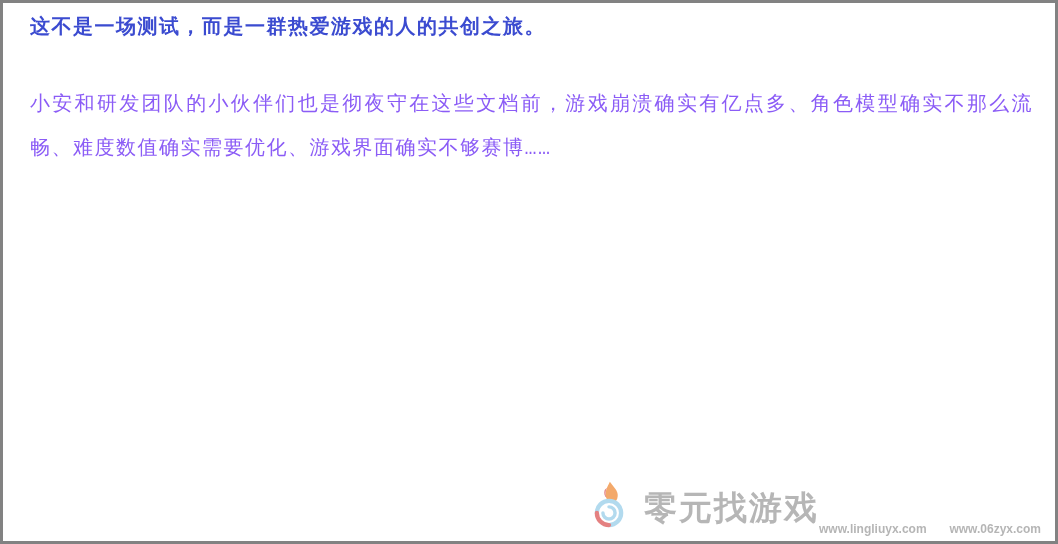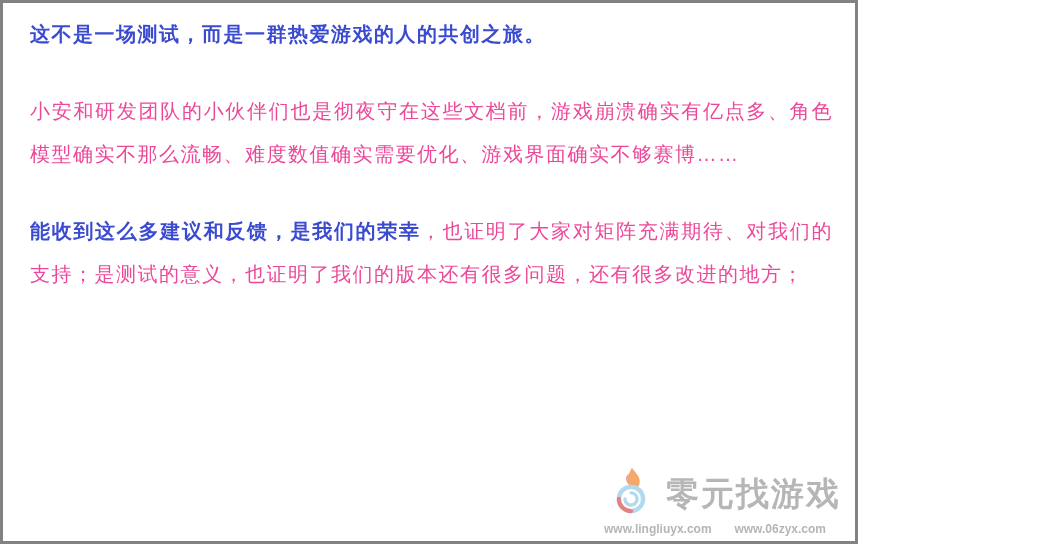--- a/index.html
+++ b/index.html
@@ -1,30 +1,30 @@
 <!DOCTYPE html>
 <html><head>
 <meta charset="utf-8">
 <style>
   html,body{margin:0;padding:0;background:#fff;}
   .page{
-    width:858px;height:544px;box-sizing:border-box;
+    width:1058px;height:544px;box-sizing:border-box;
     border:3px solid #828282;background:#ffffff;
-    padding:10px 22px 0 27px;position:relative;overflow:hidden;
+    padding:2px 22px 0 27px;position:relative;overflow:hidden;
     font-family:"Liberation Sans",sans-serif;
   }
   .page p{
     margin:0 0 34px 0;font-size:20px;line-height:43px;
     color:#595959;letter-spacing:1.5px;text-align:justify;
   }
   .em{color:#3b4bd0;font-weight:bold;}
-  .normal{color:#ec4899;font-weight:normal;}
+  .normal{color:#8b5cf6;font-weight:normal;font-family:Liberation Mono, monospace;}
   .watermark{
     position:absolute;right:14px;bottom:5px;opacity:.85;
-    display:flex;flex-direction:column;
+    display:flex;align-items:flex-end;
   }
   .wm-row{display:flex;align-items:center;gap:8px;}
   .wm-title{
     font-size:33px;font-weight:bold;color:#aaaaaa;letter-spacing:2px;
     line-height:40px;white-space:nowrap;
   }
   .wm-urls{
     display:flex;justify-content:space-between;width:222px;
     font-size:12px;font-weight:bold;color:#a9a9a9;line-height:14px;
     letter-spacing:0;
@@ -35,21 +35,20 @@
 <body>
 
 <div class="page">
 
   <p><span class="em">这不是一场测试，而是一群热爱游戏的人的共创之旅。</span></p>
 
   <p><span class="normal">小安和研发团队的小伙伴们也是彻夜守在这些文档前，游戏崩溃确实有亿点多、角色模型确实不那么流畅、难度数值确实需要优化、游戏界面确实不够赛博……</span></p>
 
 
 
-  <p><span class="em">能收到这么多建议和反馈，是我们的荣幸</span><span class="normal">，也证明了大家对矩阵充满期待、对我们的支持；是测试的意义，也证明了我们的版本还有很多问题，还有很多改进的地方；</span></p>
 
   <div class="watermark">
     <div class="wm-row">
       <span class="wm-logo">
         <svg width="54" height="52" viewBox="0 0 60 60" aria-hidden="true">
 
           <path d="M31 2 C37 10 42 14 39.5 21.5 C37.5 27.5 28 27 26.5 19.5 C25.3 12.5 28 8 31 2 Z" fill="#f29b52"></path>
           <path d="M27.5 9 C25.5 13 25.6 17.5 27.2 20.5 C24.8 19 23.8 15 25 11.5 Z" fill="#e06c6c"></path>
 
           <path d="M16 38 A14 14 0 1 1 30 52" fill="none" stroke="#a5d4ec" stroke-width="5" stroke-linecap="round"></path>

